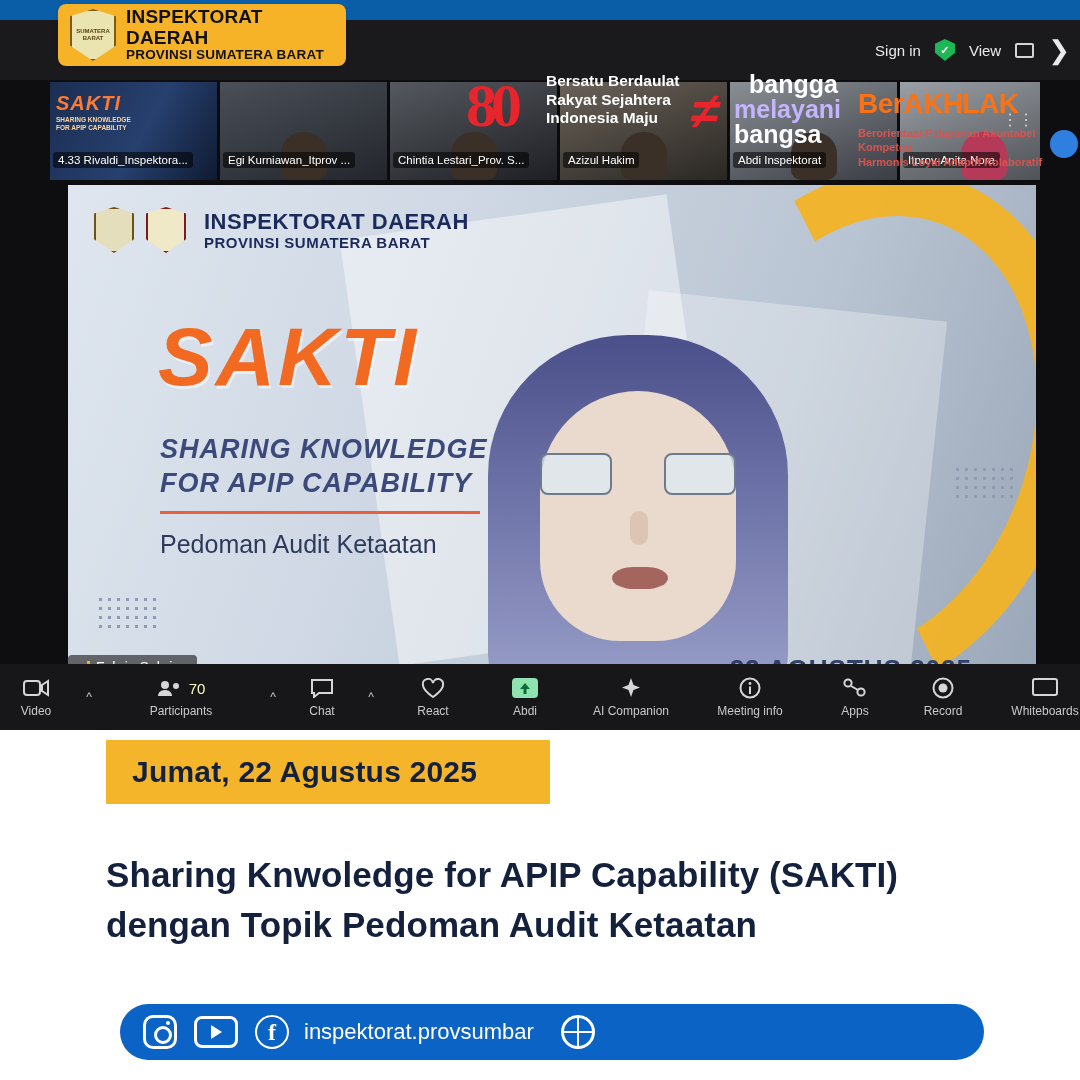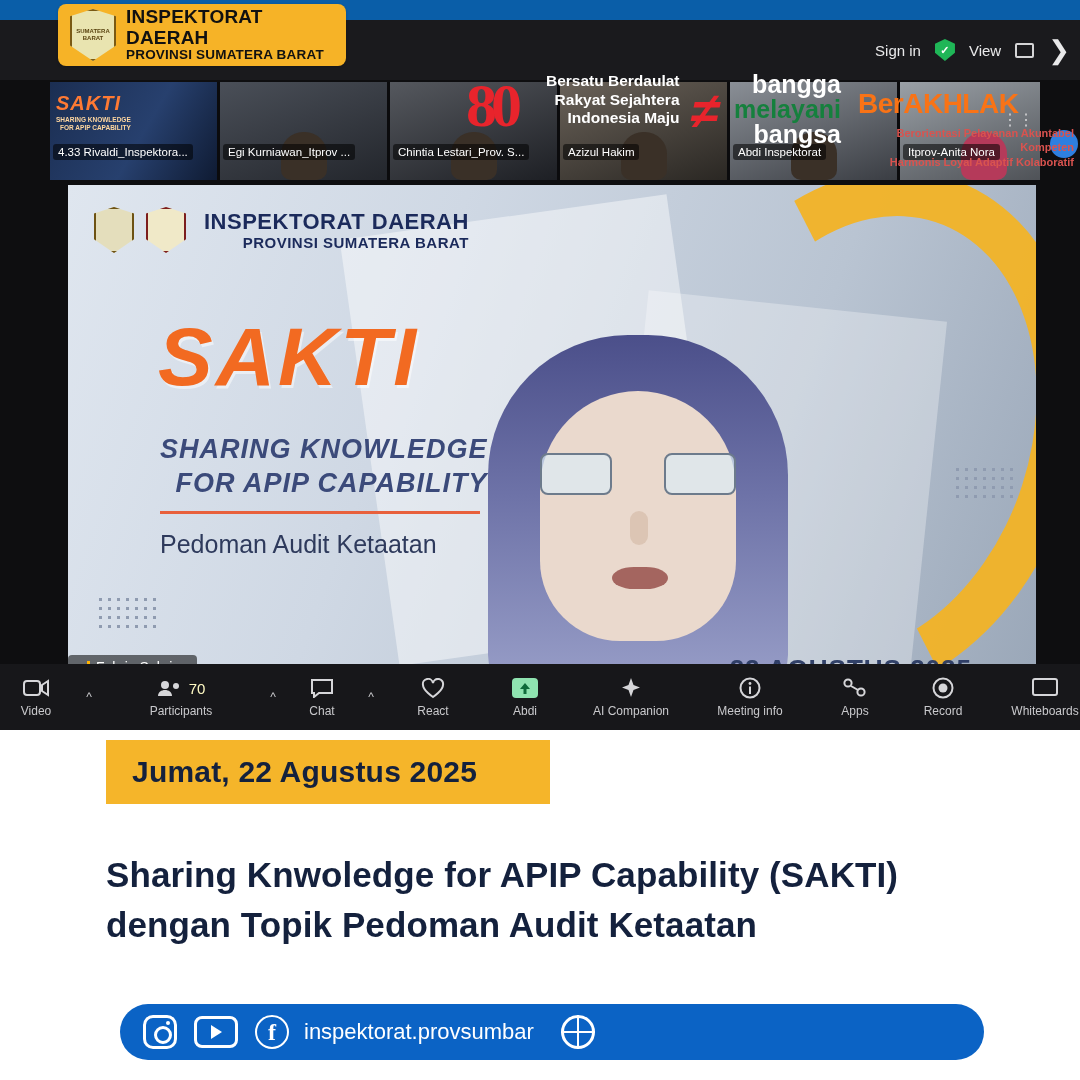--- a/index.html
+++ b/index.html
@@ -37,21 +37,20 @@
   }
   .org-text { line-height: 1.1; }
   .org-text .l1 { font-size: 19px; font-weight: bold; color: #111; letter-spacing: .2px; }
   .org-text .l2 { font-size: 13.5px; font-weight: bold; color: #111; letter-spacing: .2px; }
 
   
   .zoom-window {
     position: absolute; left: 0; top: 20px; width: 1080px; height: 710px;
     background: #0e0e10;
     overflow: hidden;
-    text-align: right;
   }
   .zoom-topbar {
     position: absolute; left: 0; top: 0; width: 1080px; height: 60px;
     background: #1a1a1d;
     display: flex; align-items: center; justify-content: flex-end;
     padding-right: 10px; gap: 14px;
   }
   .zoom-topbar .signin { color: #e9e9ea; font-size: 15px; }
   .zoom-topbar .shield {
     width: 20px; height: 22px; background: #1fb657;
@@ -69,21 +68,21 @@
   
   .filmstrip {
     position: absolute; left: 50px; top: 62px; width: 990px; height: 98px;
     display: flex; gap: 3px; overflow: hidden; background: #0b0b0d;
   }
   .thumb {
     position: relative; width: 167px; height: 98px; overflow: hidden;
     background: #2a2b30; flex: none;
   }
   .thumb .name {
-    position: absolute; left: 3px; bottom: 20px;
+    position: absolute; left: 3px; bottom: 12px;
     background: rgba(0,0,0,.55); color: #fff; font-size: 11.5px;
     padding: 2px 5px; border-radius: 3px; max-width: 160px;
     white-space: nowrap; overflow: hidden; text-overflow: ellipsis;
   }
   .thumb.slide-a { background: linear-gradient(120deg,#1b2e52 0%, #27406e 55%, #0f1b33 100%); }
   .thumb.cam-a { background: linear-gradient(160deg,#4a4f58 0%, #23262c 100%); }
   .thumb.cam-b { background: linear-gradient(160deg,#55585e 0%, #1d1f24 100%); }
   .thumb.cam-c { background: linear-gradient(160deg,#6a6259 0%, #2a2723 100%); }
   .thumb.cam-d { background: linear-gradient(160deg,#8a8f96 0%, #3a3d43 100%); }
   .thumb.cam-e { background: linear-gradient(160deg,#9aa0a6 0%, #4a4d52 100%); }
@@ -202,21 +201,21 @@
     color: #2a3a63; letter-spacing: 1px; opacity: .95;
   }
 
   
   .overlay-banners { position: absolute; left: 0; top: 22px; width: 957px; height: 130px; z-index: 25; pointer-events: none; }
   .b80 { position: absolute; left: 466px; top: 28px; color: #e8242c; font-size: 62px; font-weight: bold; letter-spacing: -6px; font-family: "Liberation Serif", serif; }
   .b80-text { position: absolute; left: 546px; top: 30px; color: #fff; font-size: 15.5px; font-weight: bold; line-height: 1.2; }
   .bangga-mark { position: absolute; left: 692px; top: 40px; color: #e8242c; font-size: 50px; font-weight: bold; transform: skewX(-12deg); }
   .bangga-text { position: absolute; left: 734px; top: 30px; line-height: 1.0; }
   .bangga-text .w1 { color: #fff; font-size: 25px; font-weight: bold; margin-left: 15px; }
-  .bangga-text .w2 { color: #15803d; font-size: 25px; font-weight: bold; }
+  .bangga-text .w2 { color: #c4b5fd; font-size: 25px; font-weight: bold; }
   .bangga-text .w3 { color: #fff; font-size: 25px; font-weight: bold; }
   .berakhlak { position: absolute; left: 858px; top: 46px; color: #f97316; font-size: 28px; font-weight: bold; letter-spacing: -.5px; }
   .berakhlak-sub { position: absolute; left: 858px; top: 84px; color: #d9534f; font-size: 11px; font-weight: bold; line-height: 1.3; width: 216px; }
 
   
   .zoom-toolbar {
     position: absolute; left: 0; bottom: 0; width: 1080px; height: 66px;
     background: #17171a; display: flex; align-items: center;
   }
   .tool {

